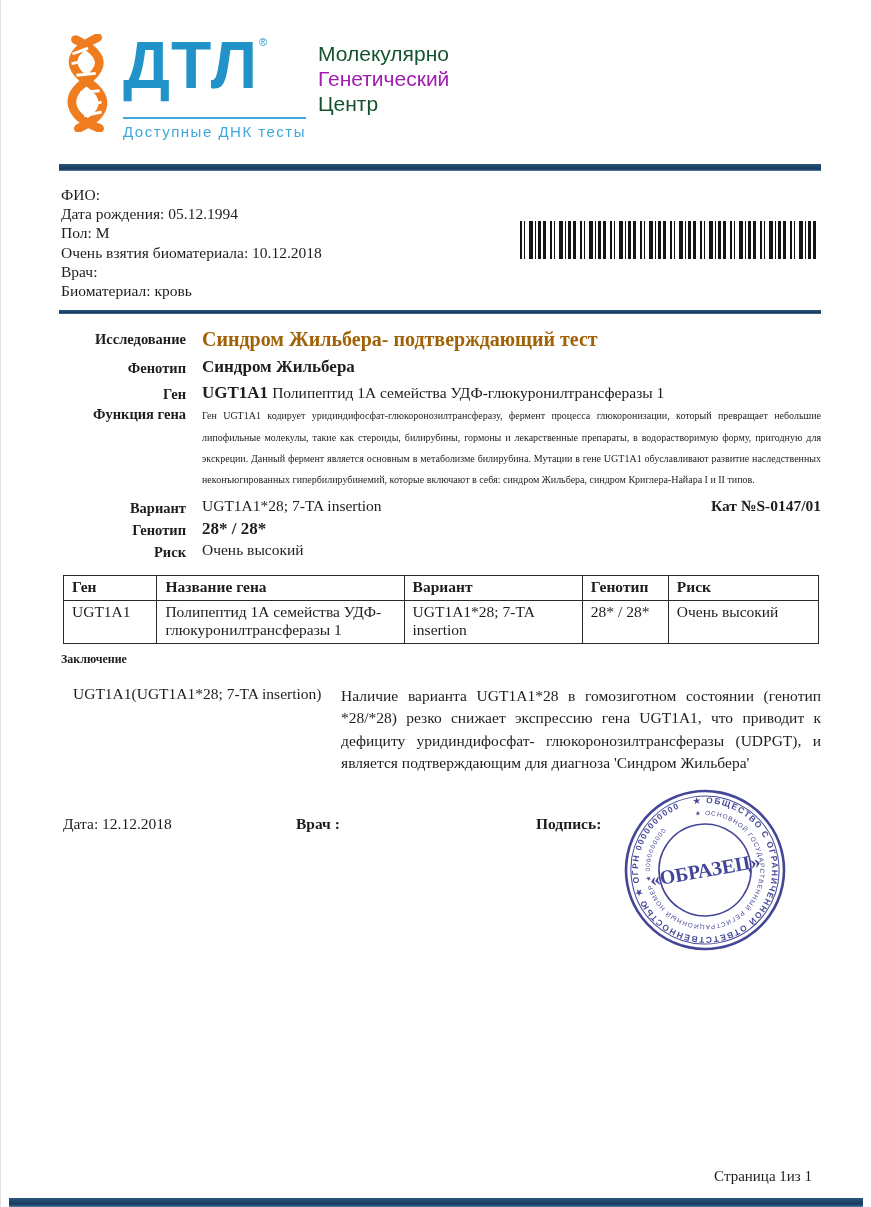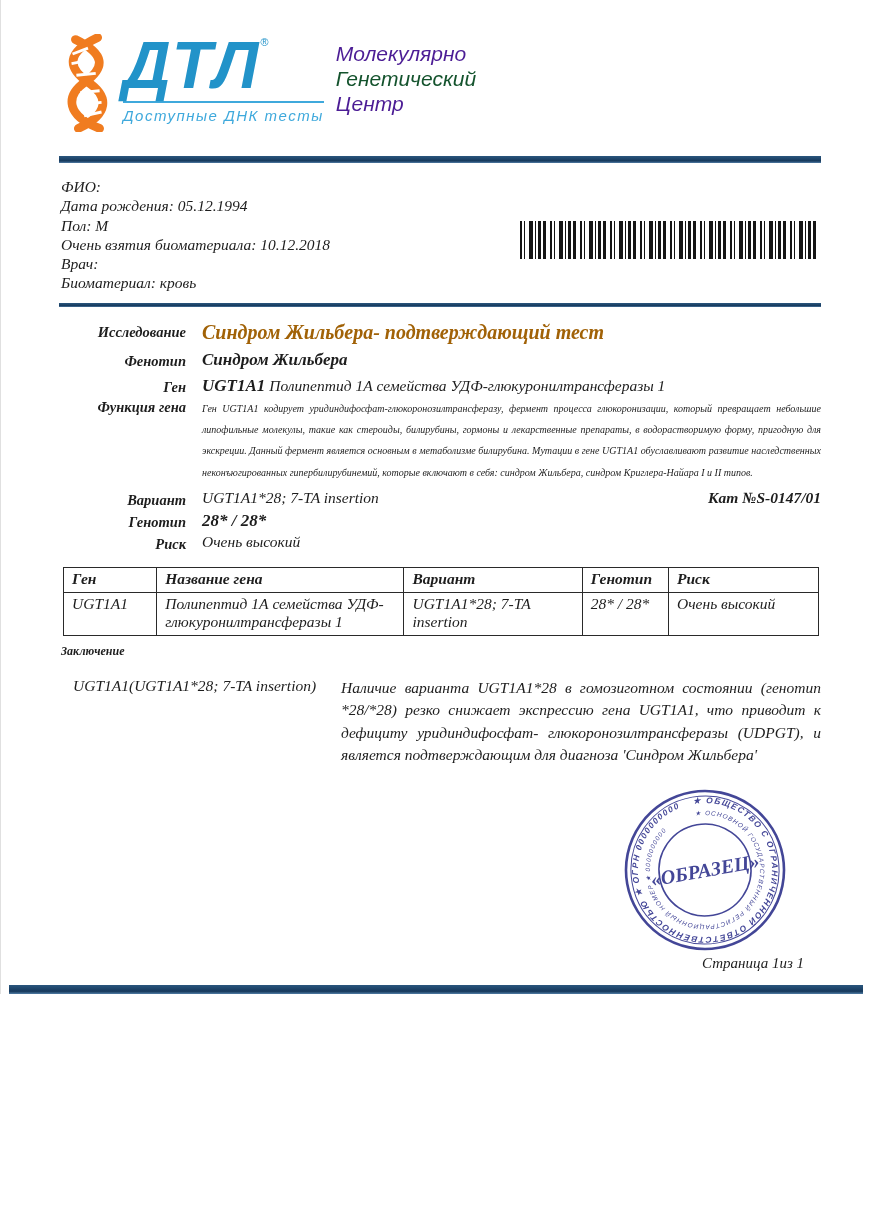--- a/index.html
+++ b/index.html
@@ -1,50 +1,49 @@
 <!DOCTYPE html>
 <html><head>
 <meta charset="utf-8">
 <style>
   html,body{margin:0;padding:0;background:#ffffff;}
   .page{
     position:relative;
-    width:871px;height:994px;
+    width:871px;height:1207px;
     background:#fff;
     font-family:"Liberation Serif", serif;
     color:#1d1d1d;
     overflow:hidden;
     border-left:1px solid #e0e0e0;
     box-sizing:border-box;
-    font-style:italic;
   }
   
   .logo-row{display:flex;align-items:flex-start;margin:34px 0 0 58px;}
   .dna-icon{width:58px;height:98px;flex:0 0 auto;}
   .logo-main{margin-left:6px;}
   .brand-line{display:flex;align-items:flex-start;}
   .brand{
     font-family:"Liberation Sans", sans-serif;
     font-weight:bold;font-size:66px;line-height:.95;
     color:#2293c9;letter-spacing:1px;
   }
   .reg{font-family:"Liberation Sans", sans-serif;font-size:11px;color:#2293c9;margin-top:2px;margin-left:1px;}
   .logo-subtitle{
     font-family:"Liberation Sans", sans-serif;
     color:#3fa9dc;font-size:15px;letter-spacing:1.5px;
-    border-top:2px solid #3fa9dc;padding-top:4px;margin-top:4px;
+    border-top:2px solid #3fa9dc;padding-top:4px;margin-top:20px;
     white-space:nowrap;
   }
   .tagline{
     margin-left:12px;margin-top:8px;
     font-family:"Liberation Sans", sans-serif;
     font-size:21px;line-height:1.18;font-weight:500;
   }
-  .tg-orange{color:#4c1d95;}
-  .tg-blue{color:#14532d;}
+  .tg-orange{color:#14532d;}
+  .tg-blue{color:#a21caf;}
   
   .rule{height:7px;background:linear-gradient(180deg,#2a567e 0%,#16395c 70%,#517da5 100%);}
   .top-rule{margin:24px 50px 0 58px;}
   .section-rule{height:4px;margin:10px 50px 0 58px;}
   .bottom-rule{position:absolute;left:8px;right:8px;bottom:0;height:9px;}
   
   .title-line{margin:20px 50px 0 60px;font-size:20px;}
   .title-num{font-weight:bold;}
   .title-date{margin-left:58px;}
   
@@ -88,21 +87,21 @@
   .concl-term{flex:0 0 258px;font-size:15.5px;}
   .concl-text{margin-left:10px;flex:1;font-size:15.5px;line-height:22.5px;text-align:justify;}
   
   .sign-row{display:flex;margin:40px 50px 0 62px;font-size:15.5px;}
   .sign-date{flex:0 0 233px;}
   .sign-doctor{flex:0 0 240px;font-weight:bold;}
   .sign-sig{font-weight:bold;}
   
   .stamp{position:absolute;left:620px;top:786px;width:168px;height:168px;opacity:.92;}
   
-  .footer-page{position:absolute;right:67px;bottom:22px;font-size:15px;}
+  .footer-page{position:absolute;right:59px;bottom:22px;font-size:15px;}
 </style>
 </head>
 <body>
 
 <div class="page">
 
   <div class="logo-row">
     <svg class="dna-icon" viewBox="0 0 60 100">
       <path d="M40 3 C8 18 8 34 30 49 C52 64 52 82 20 97" stroke="#f07c20" stroke-width="9" fill="none" stroke-linecap="round"></path>
       <path d="M17 5 C48 20 48 34 27 49 C6 64 8 84 42 97" stroke="#f07c20" stroke-width="9" fill="none" stroke-linecap="round"></path>
@@ -202,20 +201,28 @@
       </tr>
     </tbody>
   </table>
 
   <div class="concl-head">Заключение</div>
   <div class="concl-body">
     <div class="concl-term">UGT1A1(UGT1A1*28; 7-TA insertion)</div>
     <div class="concl-text">Наличие варианта UGT1A1*28 в гомозиготном состоянии (генотип *28/*28) резко снижает экспрессию гена UGT1A1, что приводит к дефициту уридиндифосфат- глюкоронозилтрансферазы (UDPGT), и является подтверждающим для диагноза 'Синдром Жильбера'</div>
   </div>
 
+  <div class="sign-row">
+    <div class="sign-date">
+      <span>Дата:</span>
+      <span>12.12.2018</span>
+    </div>
+    <div class="sign-doctor">Врач :</div>
+    <div class="sign-sig">Подпись:</div>
+  </div>
 
   <svg class="stamp" viewBox="0 0 168 168">
     <g transform="rotate(-10 84 84)" fill="none" stroke="#34378f">
       <circle cx="84" cy="84" r="79" stroke-width="2.6"></circle>
       <circle cx="84" cy="84" r="74" stroke-width="1"></circle>
       <circle cx="84" cy="84" r="46" stroke-width="1.6"></circle>
       <defs>
         <path id="ringO" d="M84 17 a67 67 0 1 1 -0.02 0"></path>
         <path id="ringI" d="M84 29 a55 55 0 1 1 -0.02 0"></path>
       </defs>

